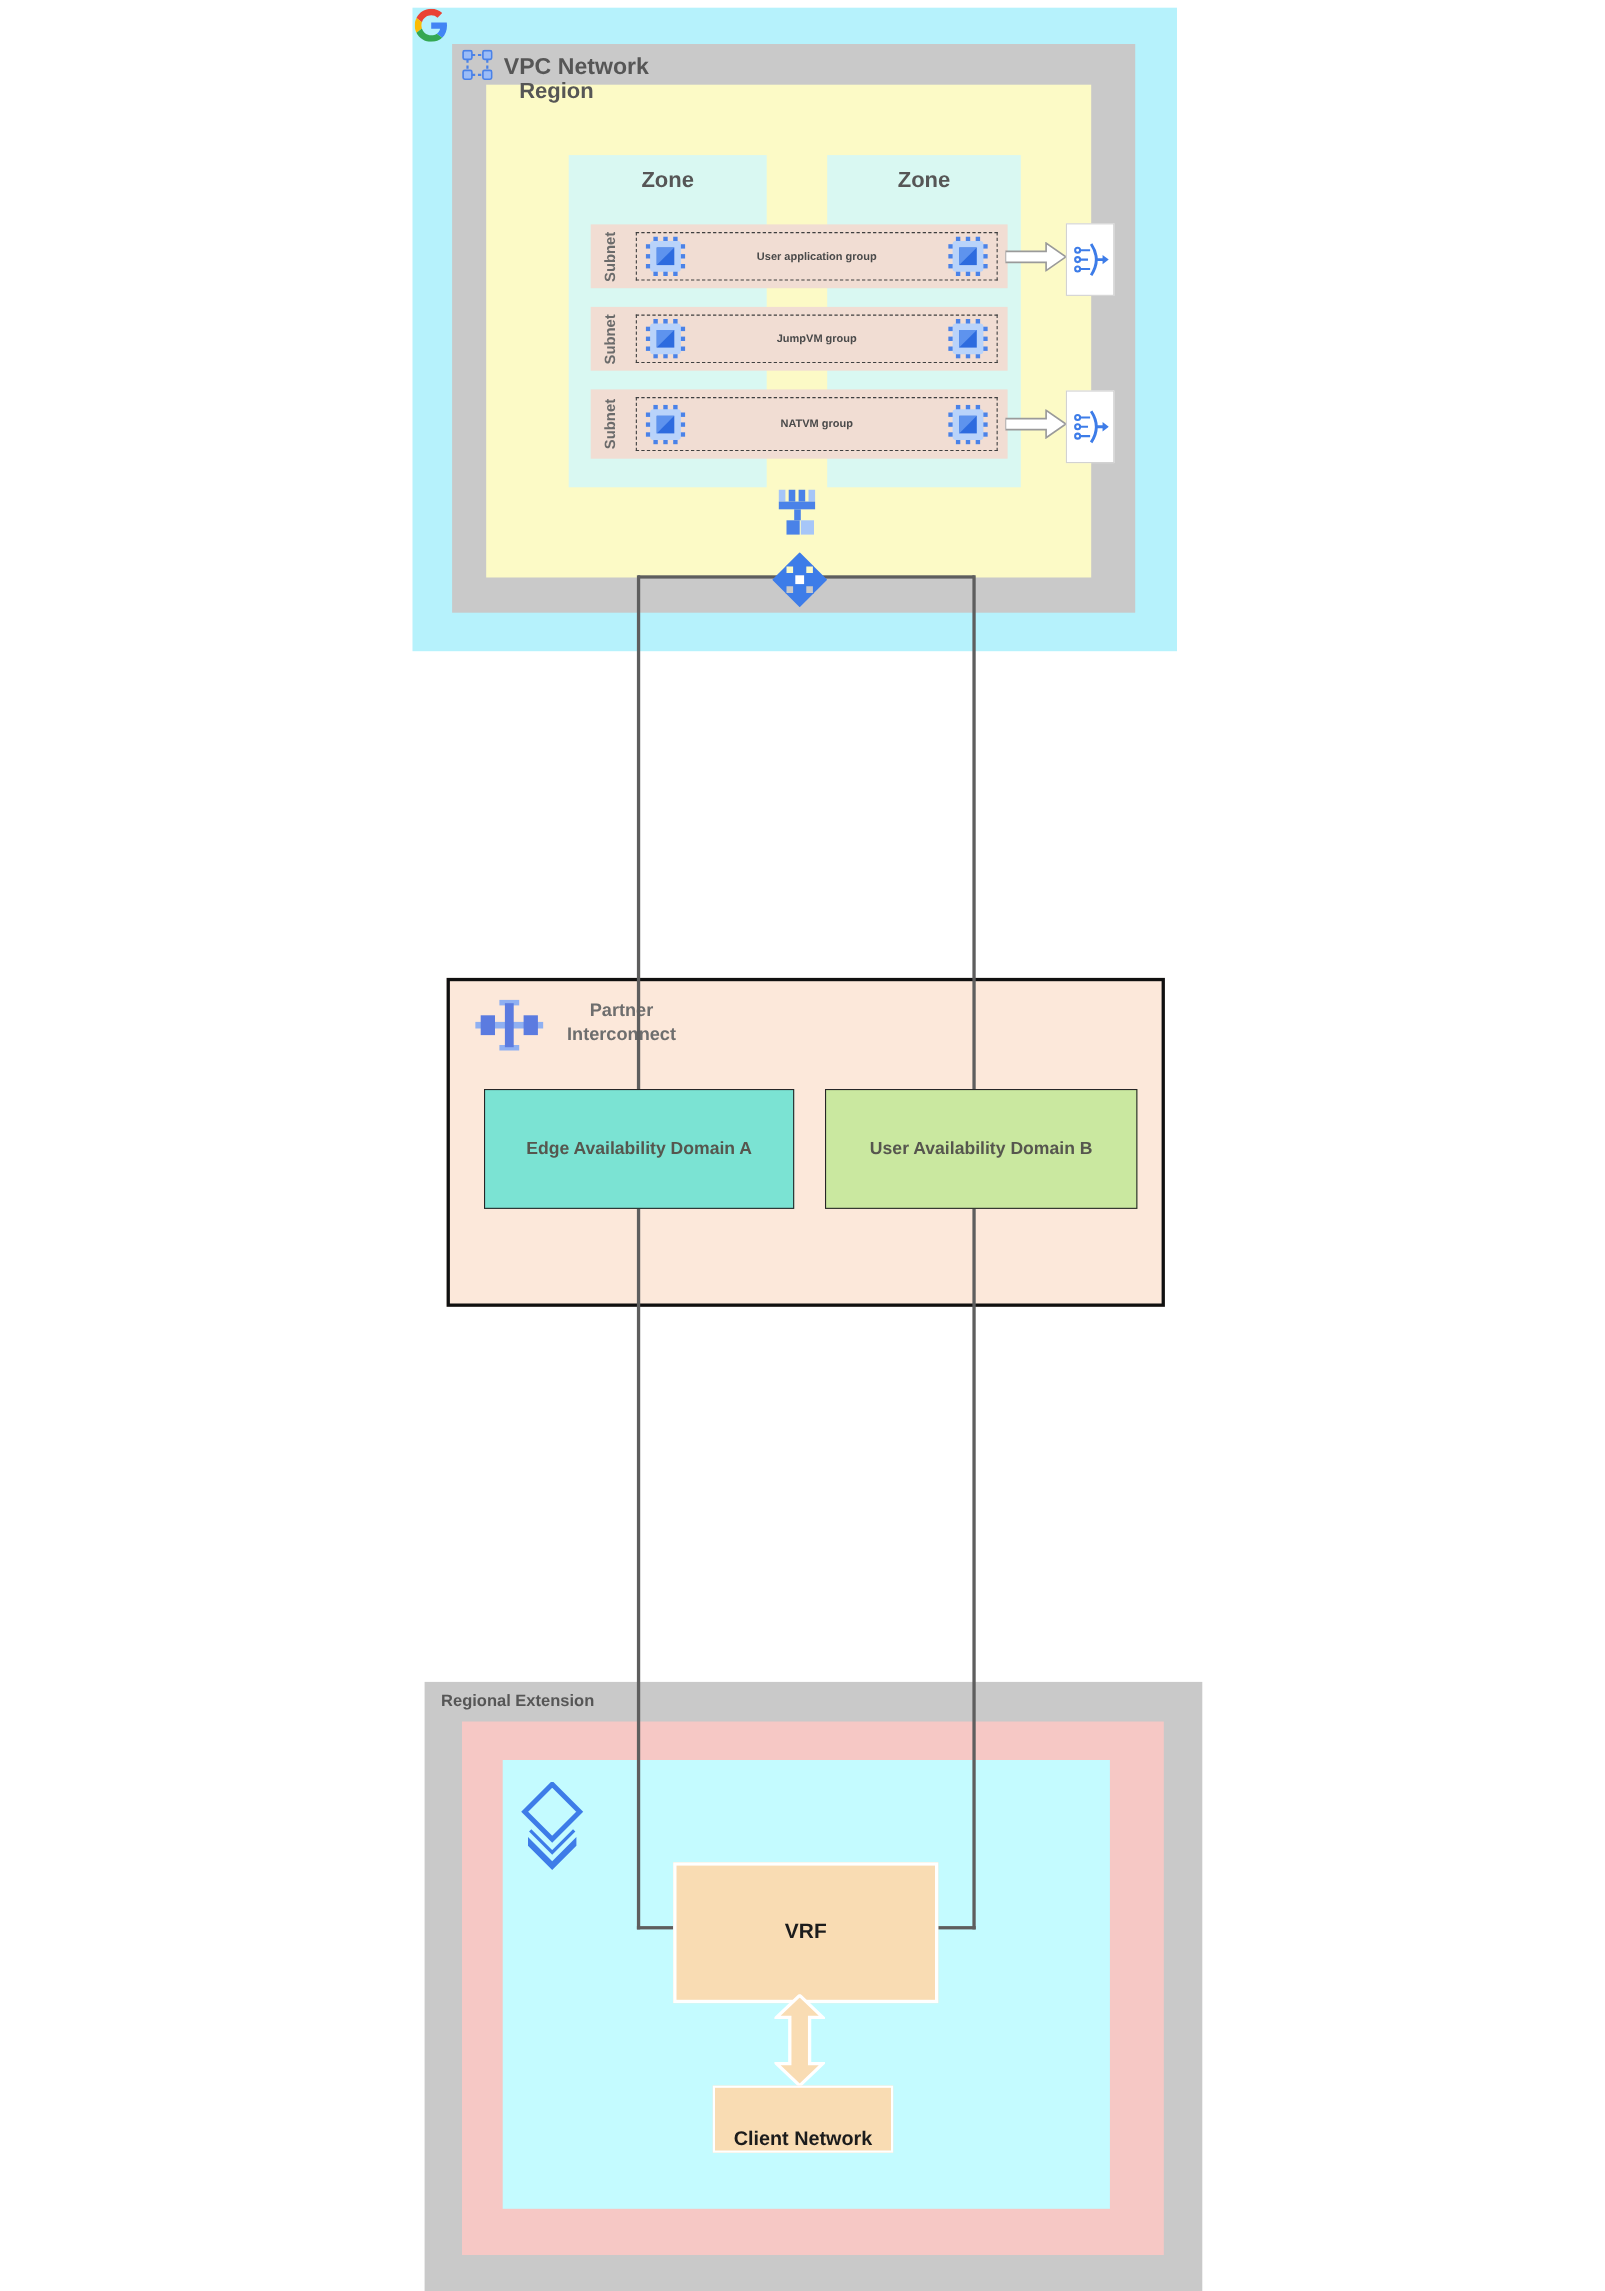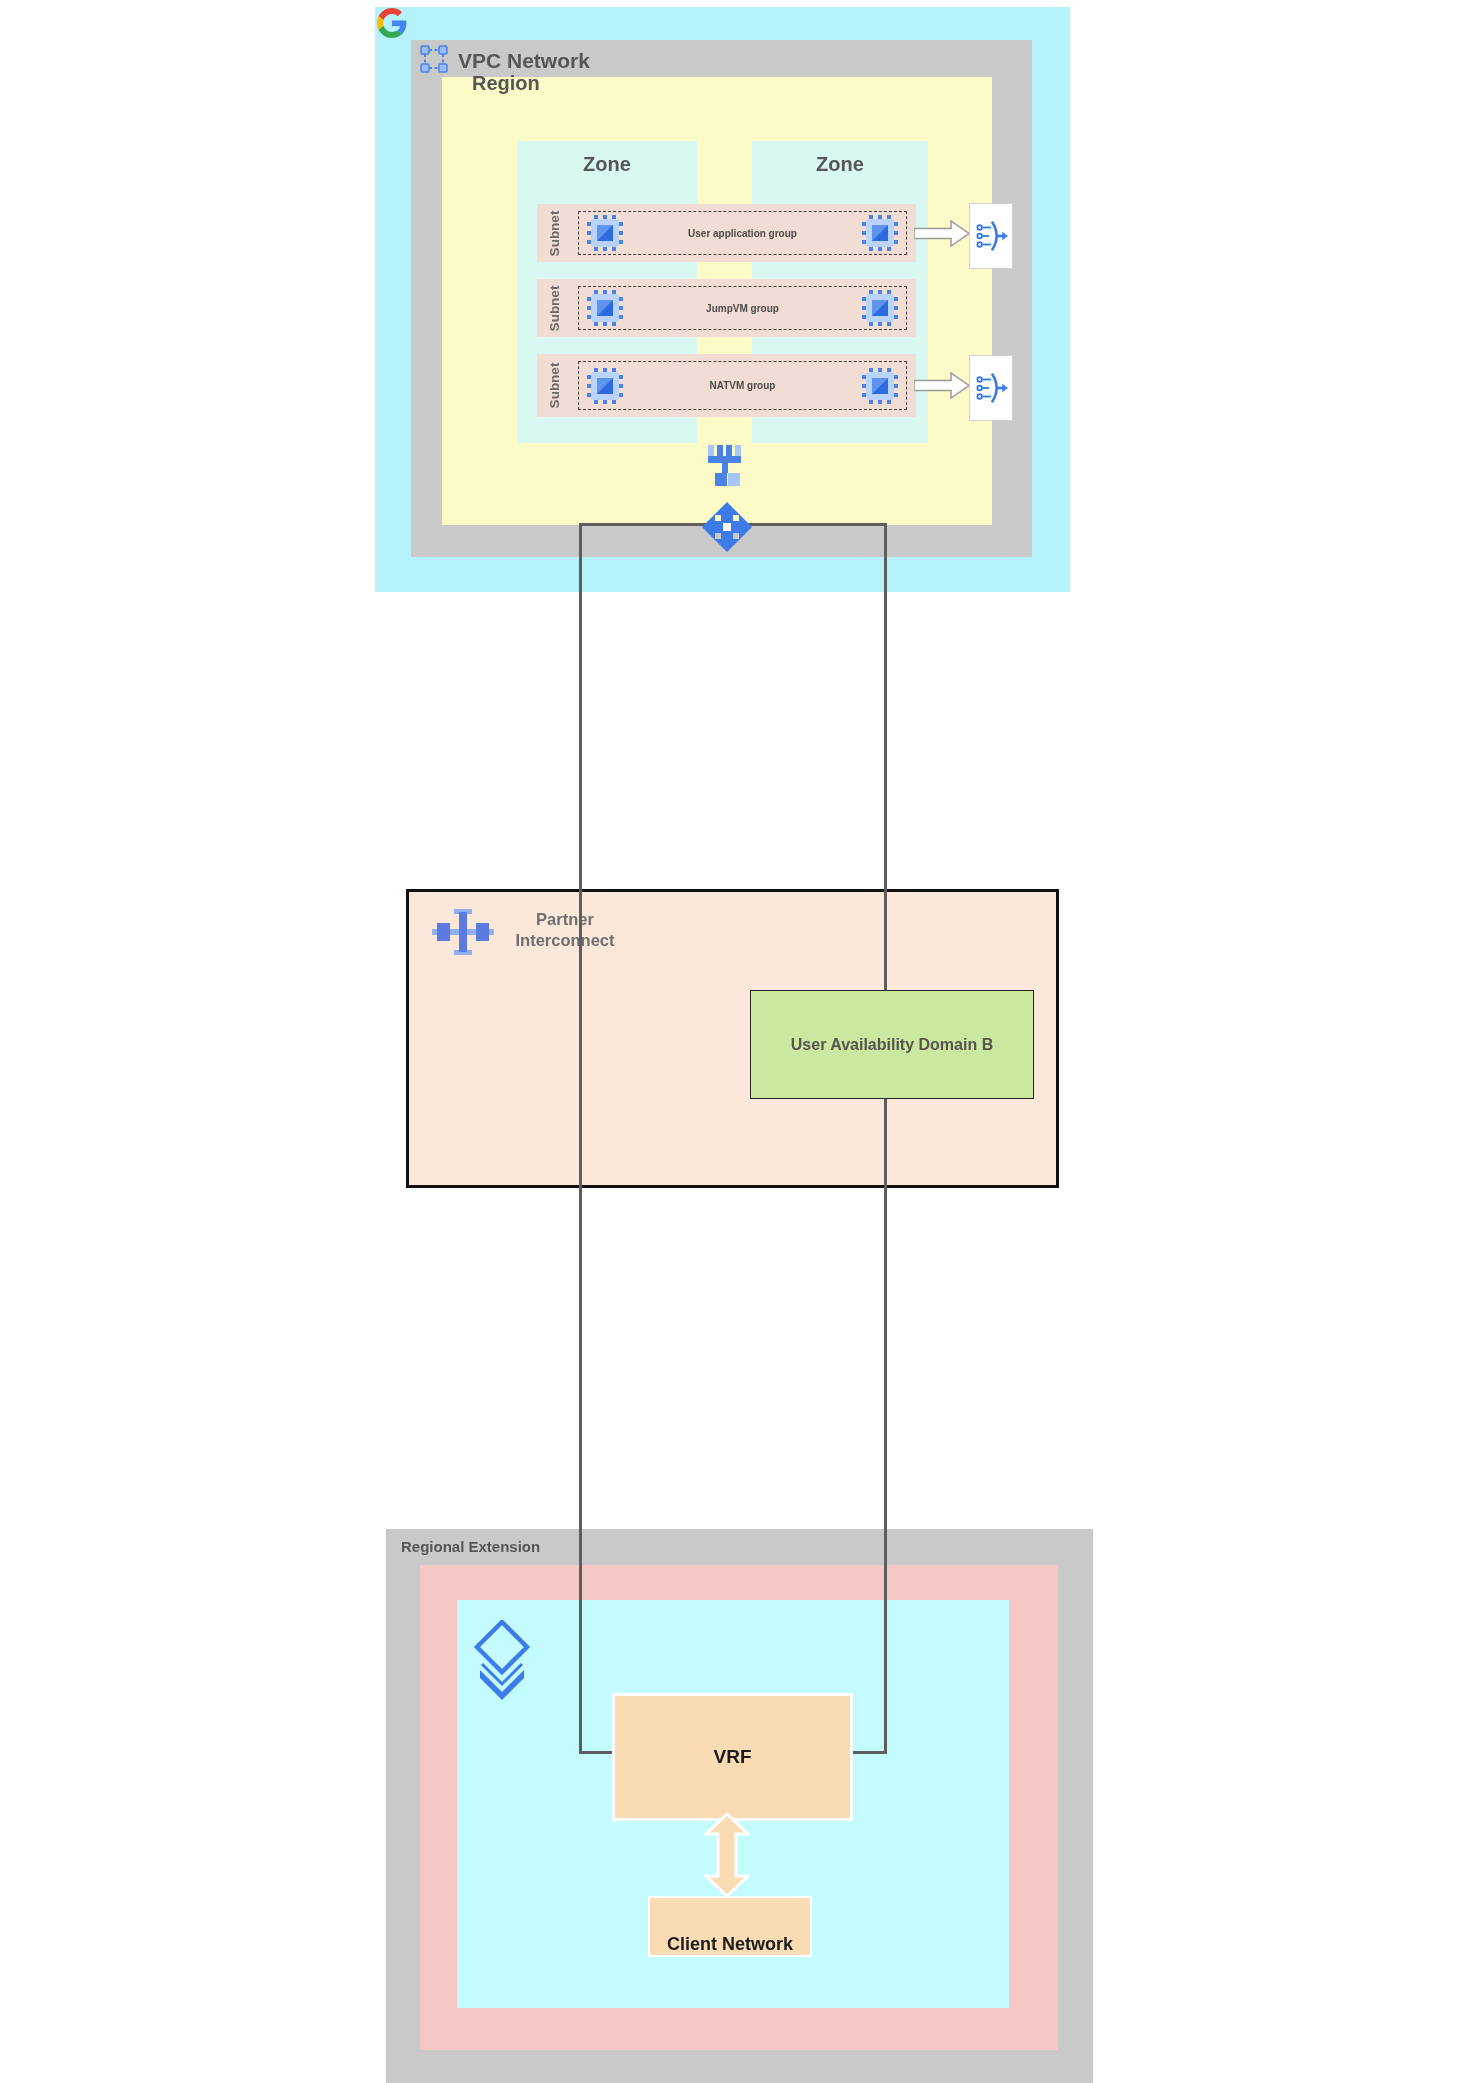--- a/index.html
+++ b/index.html
@@ -321,20 +321,23 @@
     <rect x="5" y="17" width="13" height="18" fill="#5b7be0"></rect>
     <rect x="44" y="17" width="13" height="18" fill="#5b7be0"></rect>
     <rect x="22" y="3" width="18" height="5" fill="#8fb0f2"></rect>
     <rect x="22" y="44" width="18" height="5" fill="#8fb0f2"></rect>
     <rect x="27" y="6" width="8" height="40" fill="#5b7be0"></rect>
   </svg>
   <div class="abs pi-label">
     <div>Partner</div>
     <div>Interconnect</div>
   </div>
+  <div class="abs domain domain-a">
+    <span>Edge Availability Domain A</span>
+  </div>
   <div class="abs domain domain-b">
     <span>User Availability Domain B</span>
   </div>
 
   <div class="abs re-gray"></div>
   <div class="abs re-label">Regional Extension</div>
   <div class="abs re-pink"></div>
   <div class="abs re-cyan"></div>
 
   <svg class="abs diamond-icon" viewBox="0 0 60 80">

